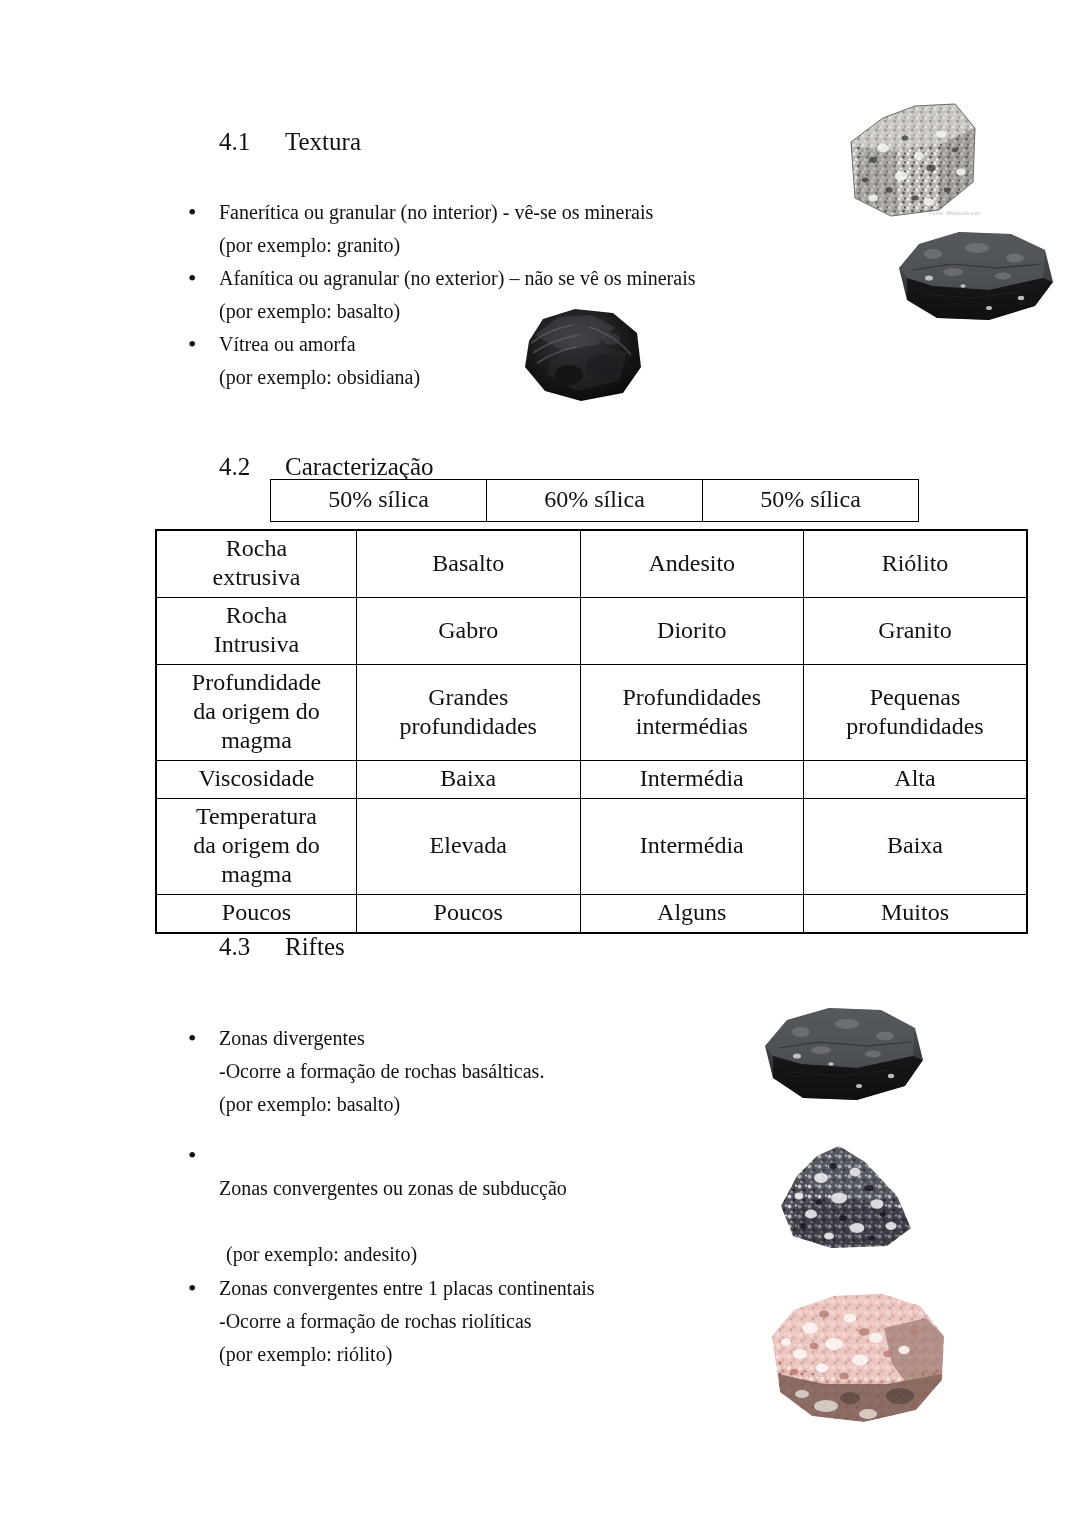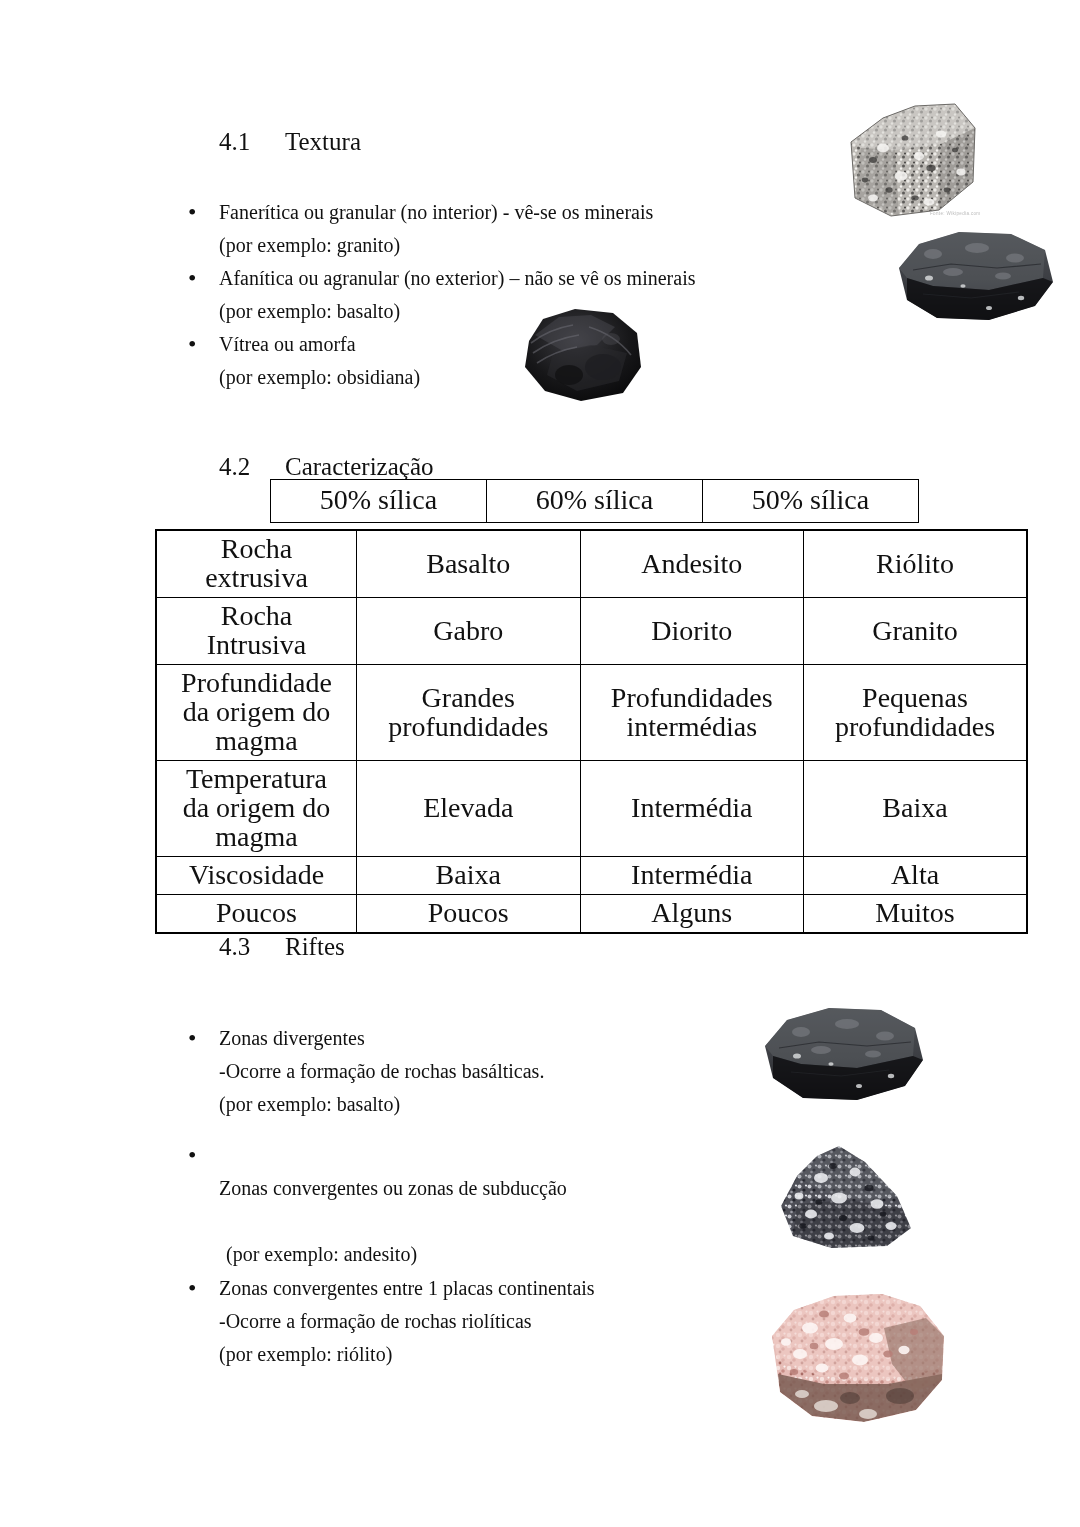--- a/index.html
+++ b/index.html
@@ -68,21 +68,21 @@
   .bullet-item .lead-space {
     padding-left: 7px;
     display: inline-block;
   }
 
   
   .silica-header-table,
   .charac-table {
     position: absolute;
     border-collapse: collapse;
-    font-size: 28px;
+    font-size: 24px;
     background: #fff;
   }
   .silica-header-table {
     left: 270px;
     top: 479px;
     width: 649px;
     table-layout: fixed;
   }
   .silica-header-table td {
     border: 1.6px solid #000;
@@ -183,32 +183,32 @@
 da origem do
 magma</td>
         <td>Grandes
 profundidades</td>
         <td>Profundidades
 intermédias</td>
         <td>Pequenas
 profundidades</td>
       </tr>
       <tr>
+        <td class="label-cell">Viscosidade</td>
+        <td>Baixa</td>
+        <td>Intermédia</td>
+        <td>Alta</td>
+      </tr>
+      <tr>
         <td class="label-cell">Temperatura
 da origem do
 magma</td>
         <td>Elevada</td>
         <td>Intermédia</td>
         <td>Baixa</td>
-      </tr>
-      <tr>
-        <td class="label-cell">Viscosidade</td>
-        <td>Baixa</td>
-        <td>Intermédia</td>
-        <td>Alta</td>
       </tr>
       <tr>
         <td class="label-cell">Poucos</td>
         <td>Poucos</td>
         <td>Alguns</td>
         <td>Muitos</td>
       </tr>
     </tbody>
   </table>
 

